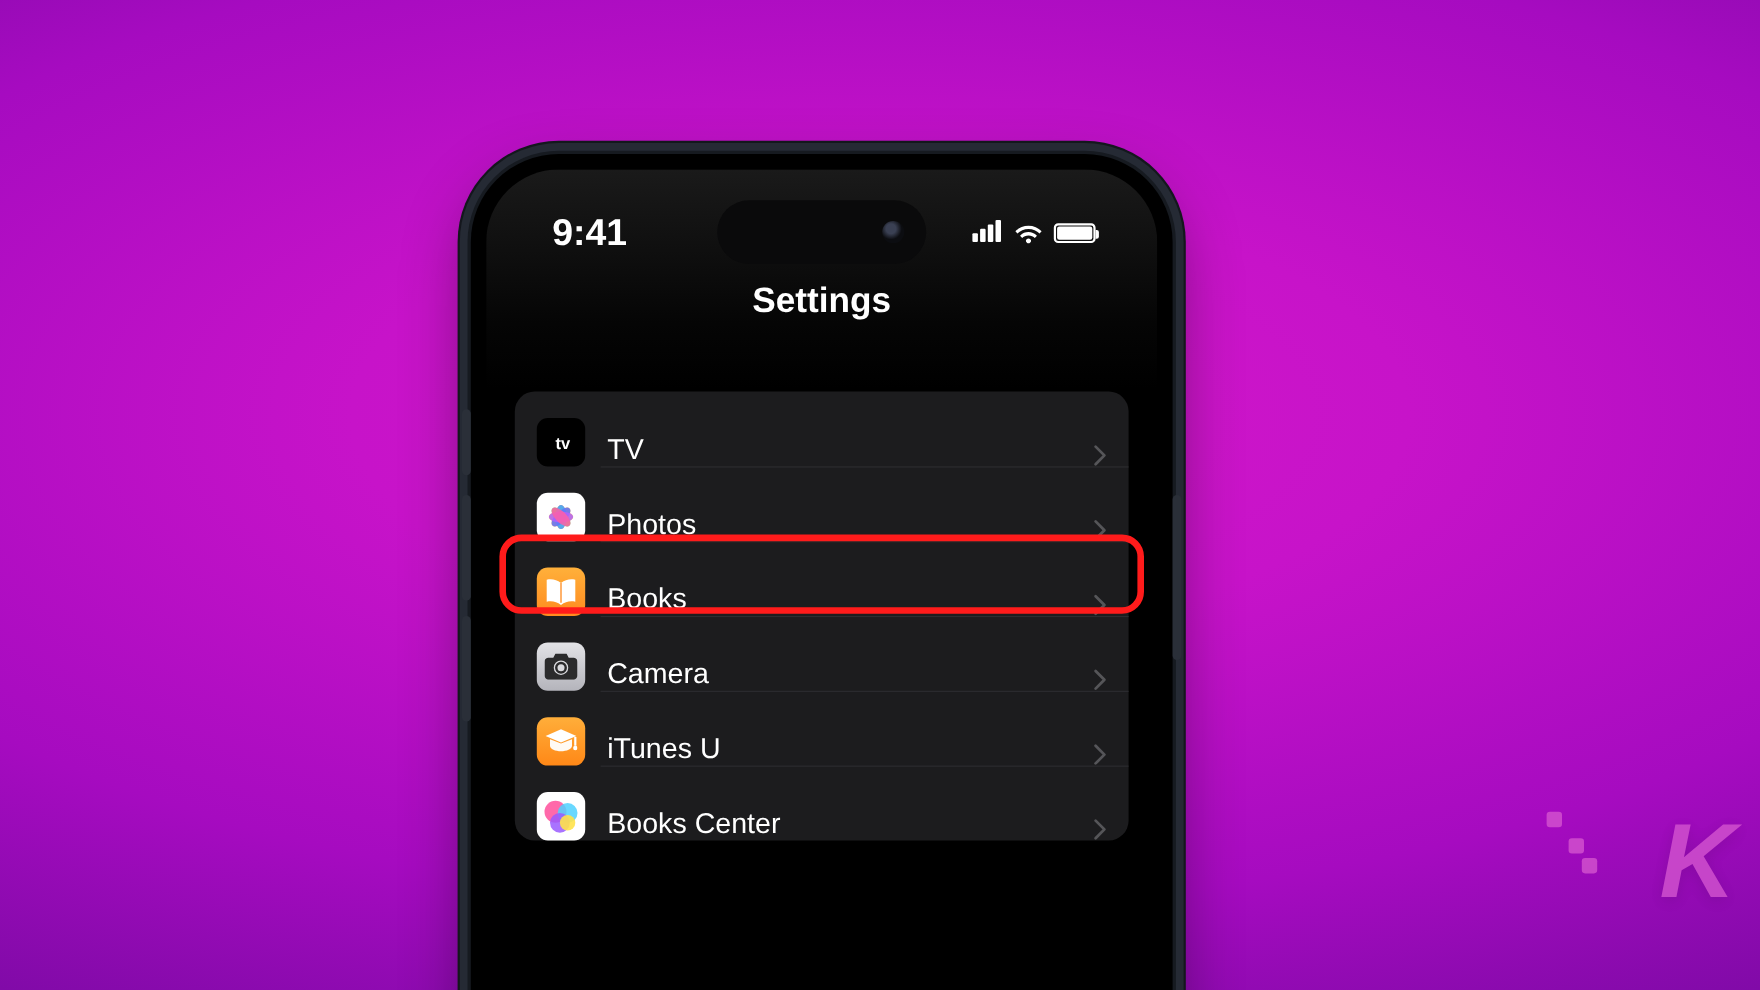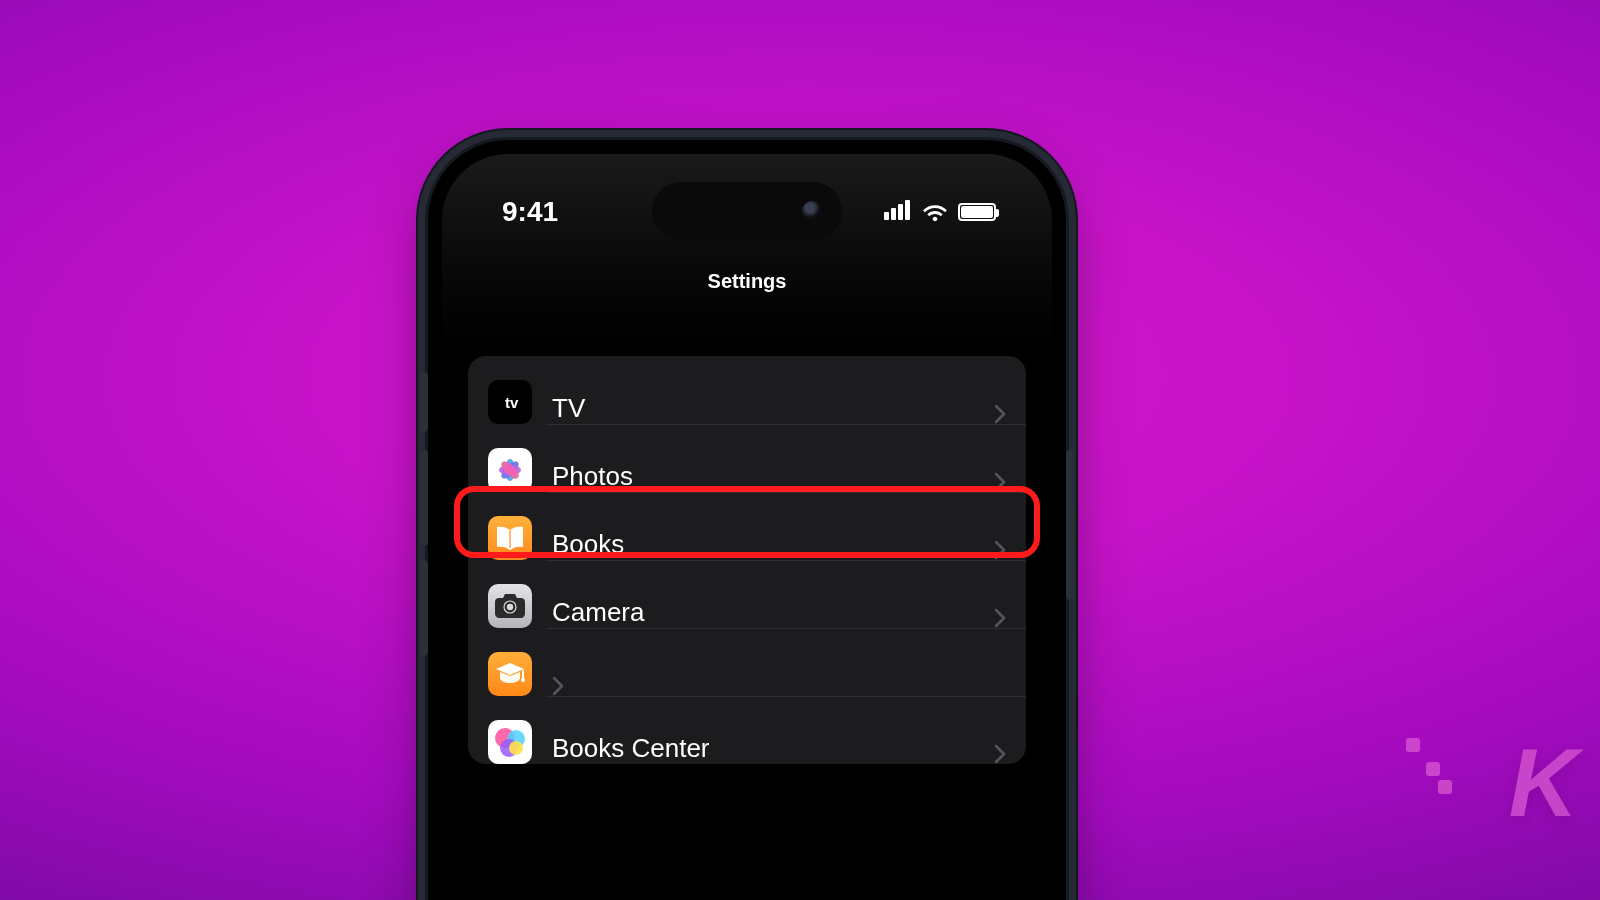--- a/index.html
+++ b/index.html
@@ -56,38 +56,38 @@
 .cam-dot{
   position:absolute; right:20px; top:50%; transform:translateY(-50%);
   width:20px; height:20px; border-radius:50%;
   background:radial-gradient(circle at 40% 35%,#3a4053 0 25%,#0c0d11 55%);
 }
 
 
 .statusbar{
   position:absolute; top:44px; left:60px; height:28px;
   display:flex; align-items:center;
-  color:#fff; font-weight:600; font-size:28px;
+  color:#fff; font-weight:600; font-size:34px;
 }
 .status-icons{
   position:absolute; right:56px; top:46px; height:24px;
   display:flex; align-items:center; gap:10px;
 }
 .bars span{display:inline-block;width:5px;background:#fff;border-radius:1px;margin-right:2px;}
 .b1{height:8px}.b2{height:12px}.b3{height:16px}.b4{height:20px}
 .wifi-svg{width:26px;height:20px;}
 .battery{width:38px;height:18px;border:2px solid #fff;border-radius:4px;
          position:relative;display:inline-block;}
 .battery:after{content:"";position:absolute;right:-5px;top:4px;width:3px;height:8px;background:#fff;border-radius:0 2px 2px 0;}
 .battery i{display:block;margin:1px;height:12px;background:#fff;border-radius:2px;width:32px;}
 
 
 .page-title{
-  position:absolute; top:116px; width:100%;
-  text-align:center; color:#fff; font-weight:600; font-size:20px;
+  position:absolute; top:101px; width:100%;
+  text-align:center; color:#fff; font-weight:600; font-size:32px;
 }
 
 
 .list{
   position:absolute; left:26px; right:26px; top:202px;
   background:#1c1c1e; border-radius:18px;
 }
 .row{
   position:relative; height:68px; display:flex; align-items:flex-end;
   padding:0 20px;
@@ -237,20 +237,21 @@
 
       <div class="row">
         <span class="icon-box" style="background:linear-gradient(#ffae3a,#ff8817)">
           <svg width="30" height="24" viewBox="0 0 30 24">
             <path fill="#fff" d="M15 1 1 7l14 6 14-6Z"></path>
             <path fill="#fff" d="M5 10v6c0 3 5 5 10 5s10-2 10-5v-6l-10 4Z" opacity=".95"></path>
             <path stroke="#fff" stroke-width="2" d="M28 8v8"></path>
             <circle cx="28" cy="18" r="2" fill="#fff"></circle>
           </svg>
         </span>
+        <span class="row-label">iTunes U</span>
         <svg class="chevron" width="12" height="20" viewBox="0 0 12 20">
             <path d="M2 2l8 8-8 8" stroke="#8e8e93" stroke-width="2.5" fill="none" stroke-linecap="round" stroke-linejoin="round"></path>
           </svg>
       </div>
 
       <div class="row">
         <span class="icon-box" style="background:#fff">
           <svg width="36" height="36" viewBox="0 0 36 36">
             <circle cx="13" cy="14" r="10" fill="#ff4f9b" opacity=".85"></circle>
             <circle cx="24" cy="15" r="9" fill="#4fd1ff" opacity=".85"></circle>

